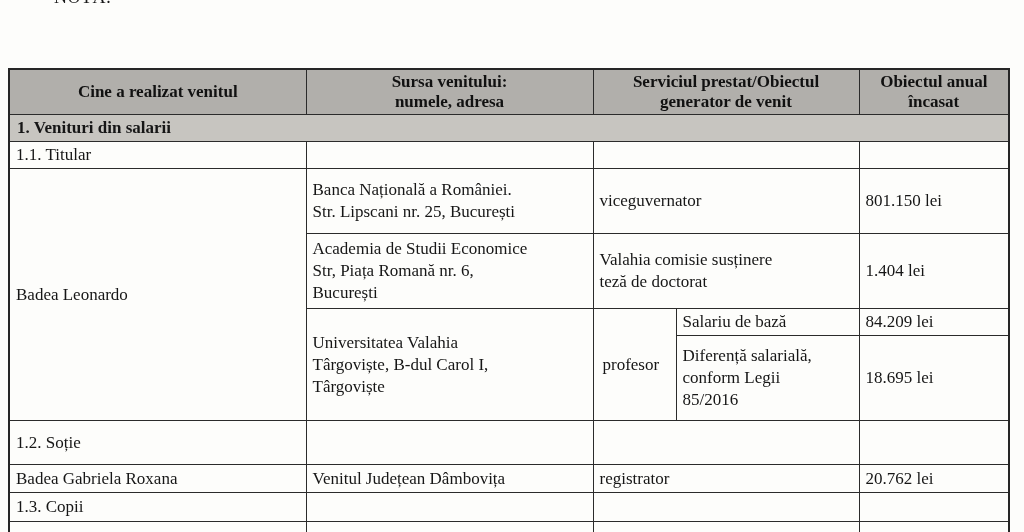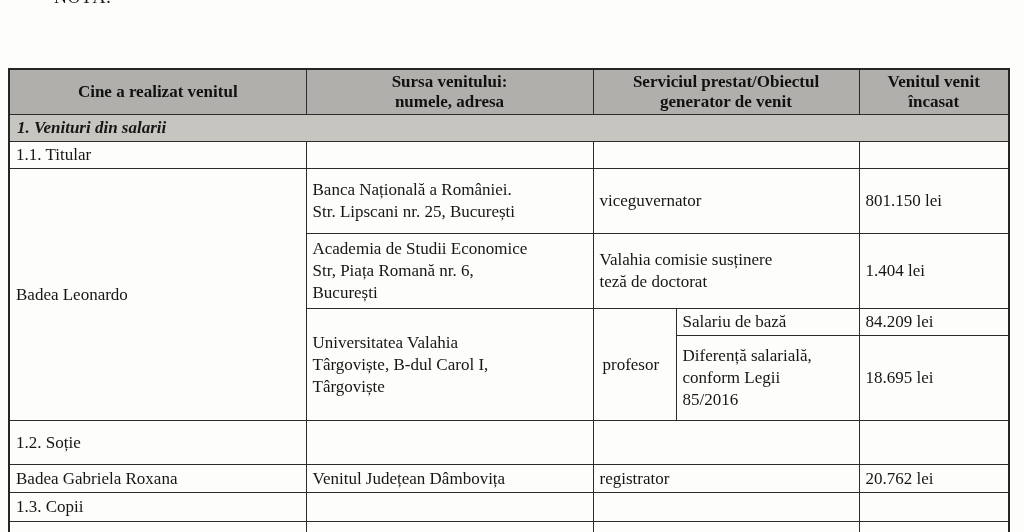--- a/index.html
+++ b/index.html
@@ -48,21 +48,20 @@
     font-weight: bold;
     text-align: center;
     line-height: 20px;
     white-space: pre-line;
     color: #111;
   }
   tr.section-row td {
     background-color: #c7c5c0;
     background-image: radial-gradient(rgba(120,118,114,0.18) 10%, rgba(0,0,0,0) 11%);
     background-size: 6px 5px;
-    font-style: italic;
     font-weight: 600;
     padding-left: 7px;
   }
   .pre { white-space: pre-line; }
   .nowrap { white-space: nowrap; padding-left: 9px; padding-right: 2px; }
 </style>
 </head>
 <body>
 
 <div class="page">
@@ -79,21 +78,21 @@
       <col style="width:183px">
       <col style="width:150px">
     </colgroup>
     <tbody>
       <tr style="height:44px">
         <th>Cine a realizat venitul</th>
         <th>Sursa venitului:
 numele, adresa</th>
         <th colspan="2">Serviciul prestat/Obiectul
 generator de venit</th>
-        <th>Venitul venit
+        <th>Obiectul anual
 încasat</th>
       </tr>
 
       <tr class="section-row" style="height:23px">
         <td colspan="5">1. Venituri din salarii</td>
       </tr>
 
       <tr style="height:27px">
         <td>1.1. Titular</td>
         <td></td>

